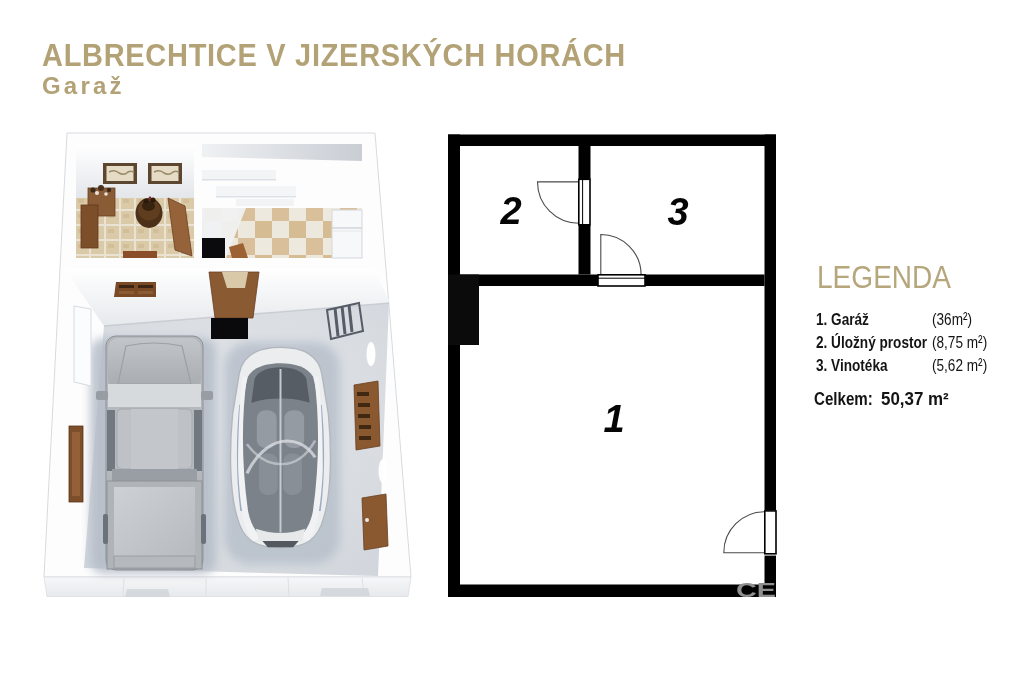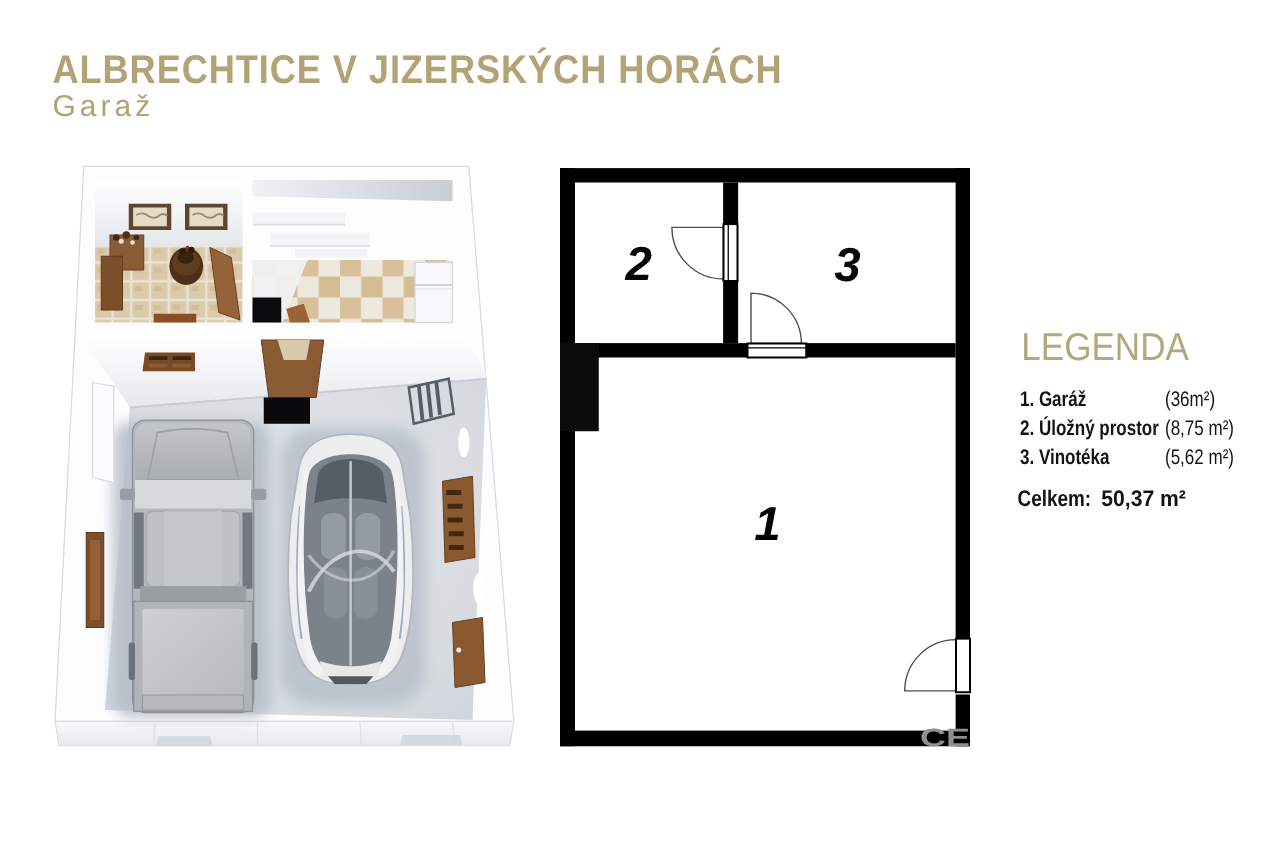--- a/index.html
+++ b/index.html
@@ -5,21 +5,21 @@
   html,body{margin:0;padding:0;}
   body{width:1024px;height:683px;background:#ffffff;position:relative;overflow:hidden;
        font-family:"Liberation Sans", sans-serif;}
   .abs{position:absolute;}
 </style>
 </head>
 <body>
 
 <div class="abs" style="left:41.5px;top:39px;font-size:32px;font-weight:bold;color:#b2a276;letter-spacing:0.8px;line-height:1;white-space:nowrap;transform:scaleX(0.905);transform-origin:0 0;">ALBRECHTICE V JIZERSKÝCH HORÁCH</div>
 
-<div class="abs" style="left:42px;top:74px;font-size:24px;font-weight:normal;color:#b2a276;letter-spacing:3.2px;line-height:1;">Garaž</div>
+<div class="abs" style="left:42px;top:74px;font-size:24px;font-weight:bold;color:#b2a276;letter-spacing:3.2px;line-height:1;">Garaž</div>
 
 <svg class="abs" style="left:30px;top:120px;" width="400" height="500" viewBox="30 120 400 500">
   <defs>
     <linearGradient id="wallv" x1="0" y1="0" x2="0" y2="1">
       <stop offset="0" stop-color="#ffffff"></stop>
         <stop offset="1" stop-color="#e2e5e9"></stop>
     </linearGradient>
     <linearGradient id="wallg" x1="0" y1="0" x2="0" y2="1">
       <stop offset="0" stop-color="#ffffff"></stop>
         <stop offset="1" stop-color="#e6e9ec"></stop>

